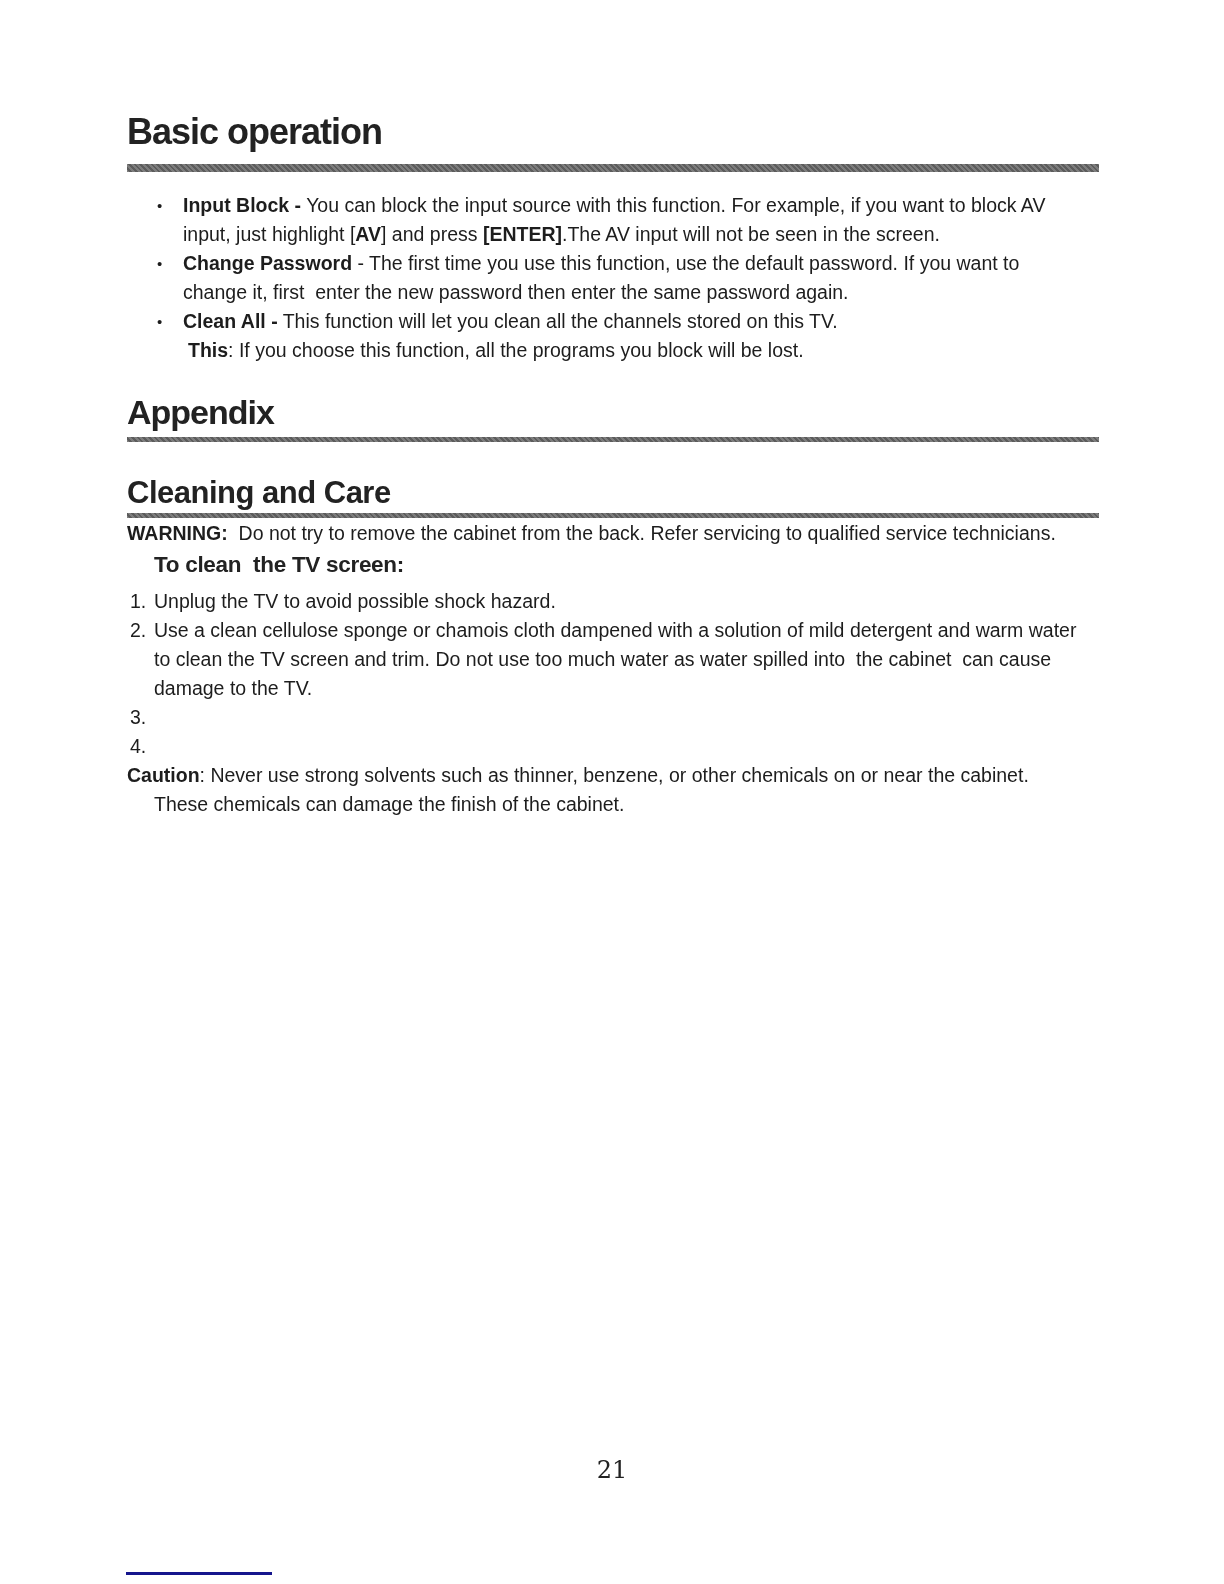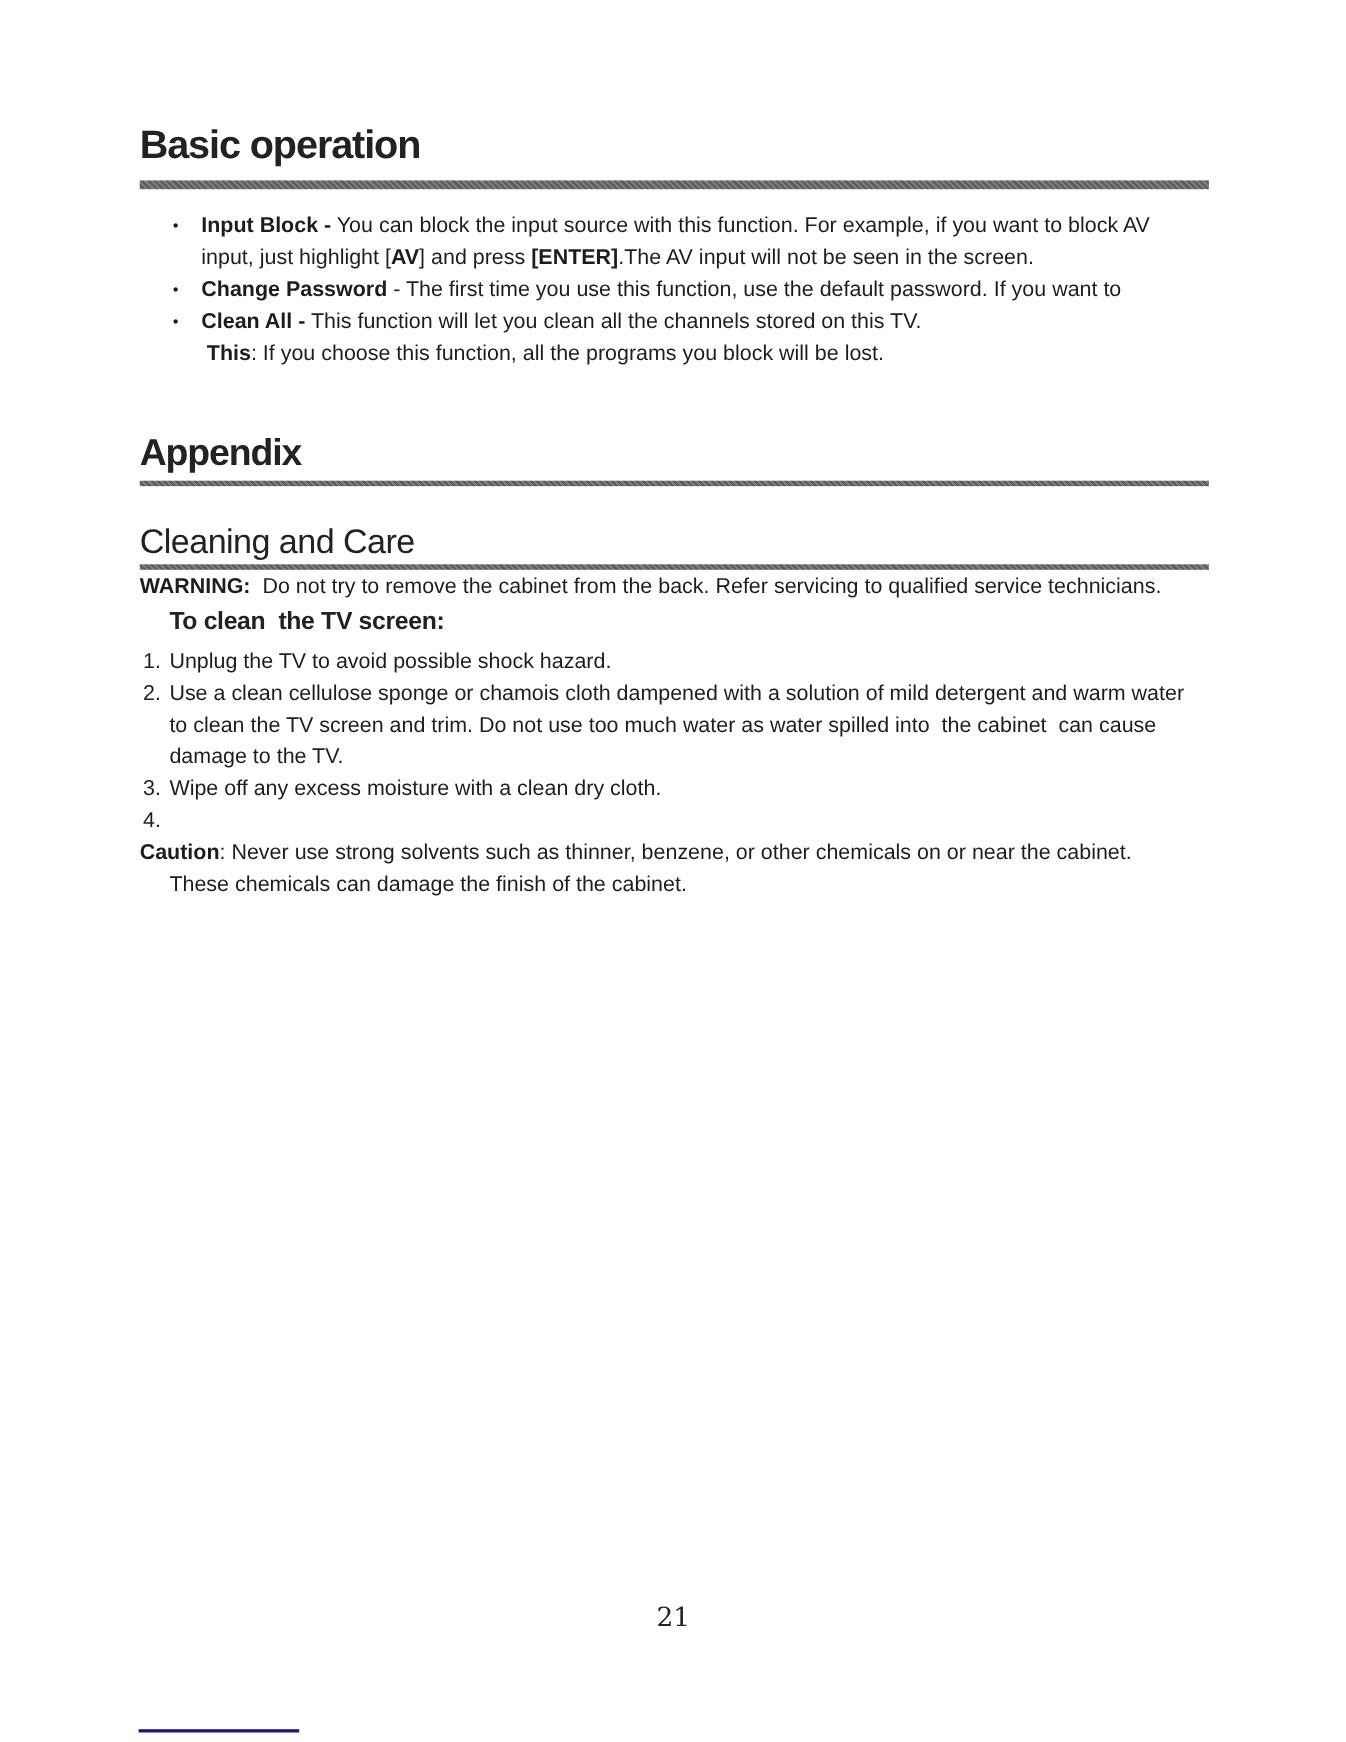--- a/index.html
+++ b/index.html
@@ -23,21 +23,21 @@
     white-space: pre;
   }
   .h-appendix {
     left: 127px; top: 391px;
     font-size: 34px; line-height: 42px; font-weight: 700;
     letter-spacing: -1px; color: #222;
     white-space: pre;
   }
   .h-cleaning {
     left: 127px; top: 473px;
-    font-size: 31px; line-height: 40px; font-weight: 400;
+    font-size: 31px; line-height: 40px; font-weight: 700;
     letter-spacing: -0.5px; color: #222;
     white-space: pre;
   }
 
   
   .rule {
     left: 127px; width: 972px;
     background: repeating-linear-gradient(45deg, #7d7d7d 0 2px, #5c5c5c 2px 4px);
   }
   .rule-thick { top: 164px; height: 8px; }
@@ -89,40 +89,41 @@
 
 <div class="page">
 
   <div class="abs h-main">Basic operation</div>
   <div class="abs rule rule-thick"></div>
 
   <div class="abs body-block bullets">
     <div class="line b-line"><span class="marker">•</span><span class="bold">Input Block -</span><span> You can block the input source with this function. For example, if you want to block AV</span></div>
     <div class="line b-line"><span>input, just highlight [</span><span class="bold">AV</span><span>] and press </span><span class="bold">[ENTER]</span><span>.The AV input will not be seen in the screen.</span></div>
     <div class="line b-line"><span class="marker">•</span><span class="bold">Change Password</span><span> - The first time you use this function, use the default password. If you want to</span></div>
+    <div class="line b-line"><span>change it, first  enter the new password then enter the same password again.</span></div>
     <div class="line b-line"><span class="marker">•</span><span class="bold">Clean All -</span><span> This function will let you clean all the channels stored on this TV.</span></div>
     <div class="line b-note"><span class="bold">This</span><span>: If you choose this function, all the programs you block will be lost.</span></div>
   </div>
 
   <div class="abs h-appendix">Appendix</div>
   <div class="abs rule rule-appendix"></div>
 
   <div class="abs h-cleaning">Cleaning and Care</div>
   <div class="abs rule rule-cleaning"></div>
 
   <div class="abs body-block cleaning-body">
     <div class="line"><span class="bold">WARNING:</span><span>  Do not try to remove the cabinet from the back. Refer servicing to qualified service technicians.</span></div>
     <div class="line subheading">To clean  the TV screen:</div>
 
     <div class="steps">
       <div class="line step-line"><span class="step-num">1.</span><span>Unplug the TV to avoid possible shock hazard.</span></div>
       <div class="line step-line"><span class="step-num">2.</span><span>Use a clean cellulose sponge or chamois cloth dampened with a solution of mild detergent and warm water</span></div>
       <div class="line step-line"><span>to clean the TV screen and trim. Do not use too much water as water spilled into  the cabinet  can cause</span></div>
       <div class="line step-line"><span>damage to the TV.</span></div>
-      <div class="line step-line"><span class="step-num">3.</span><span>Wipe off any excess moisture with a clean dry cloth.</span></div>
+      <div class="line step-line"><span class="step-num">3.</span></div>
       <div class="line step-line"><span class="step-num">4.</span></div>
       <div class="line"><span class="bold">Caution</span><span>: Never use strong solvents such as thinner, benzene, or other chemicals on or near the cabinet.</span></div>
       <div class="line caution-cont"><span>These chemicals can damage the finish of the cabinet.</span></div>
     </div>
   </div>
 
   <div class="abs page-number">21</div>
   <div class="abs footer-blue-line"></div>
 
 </div>

